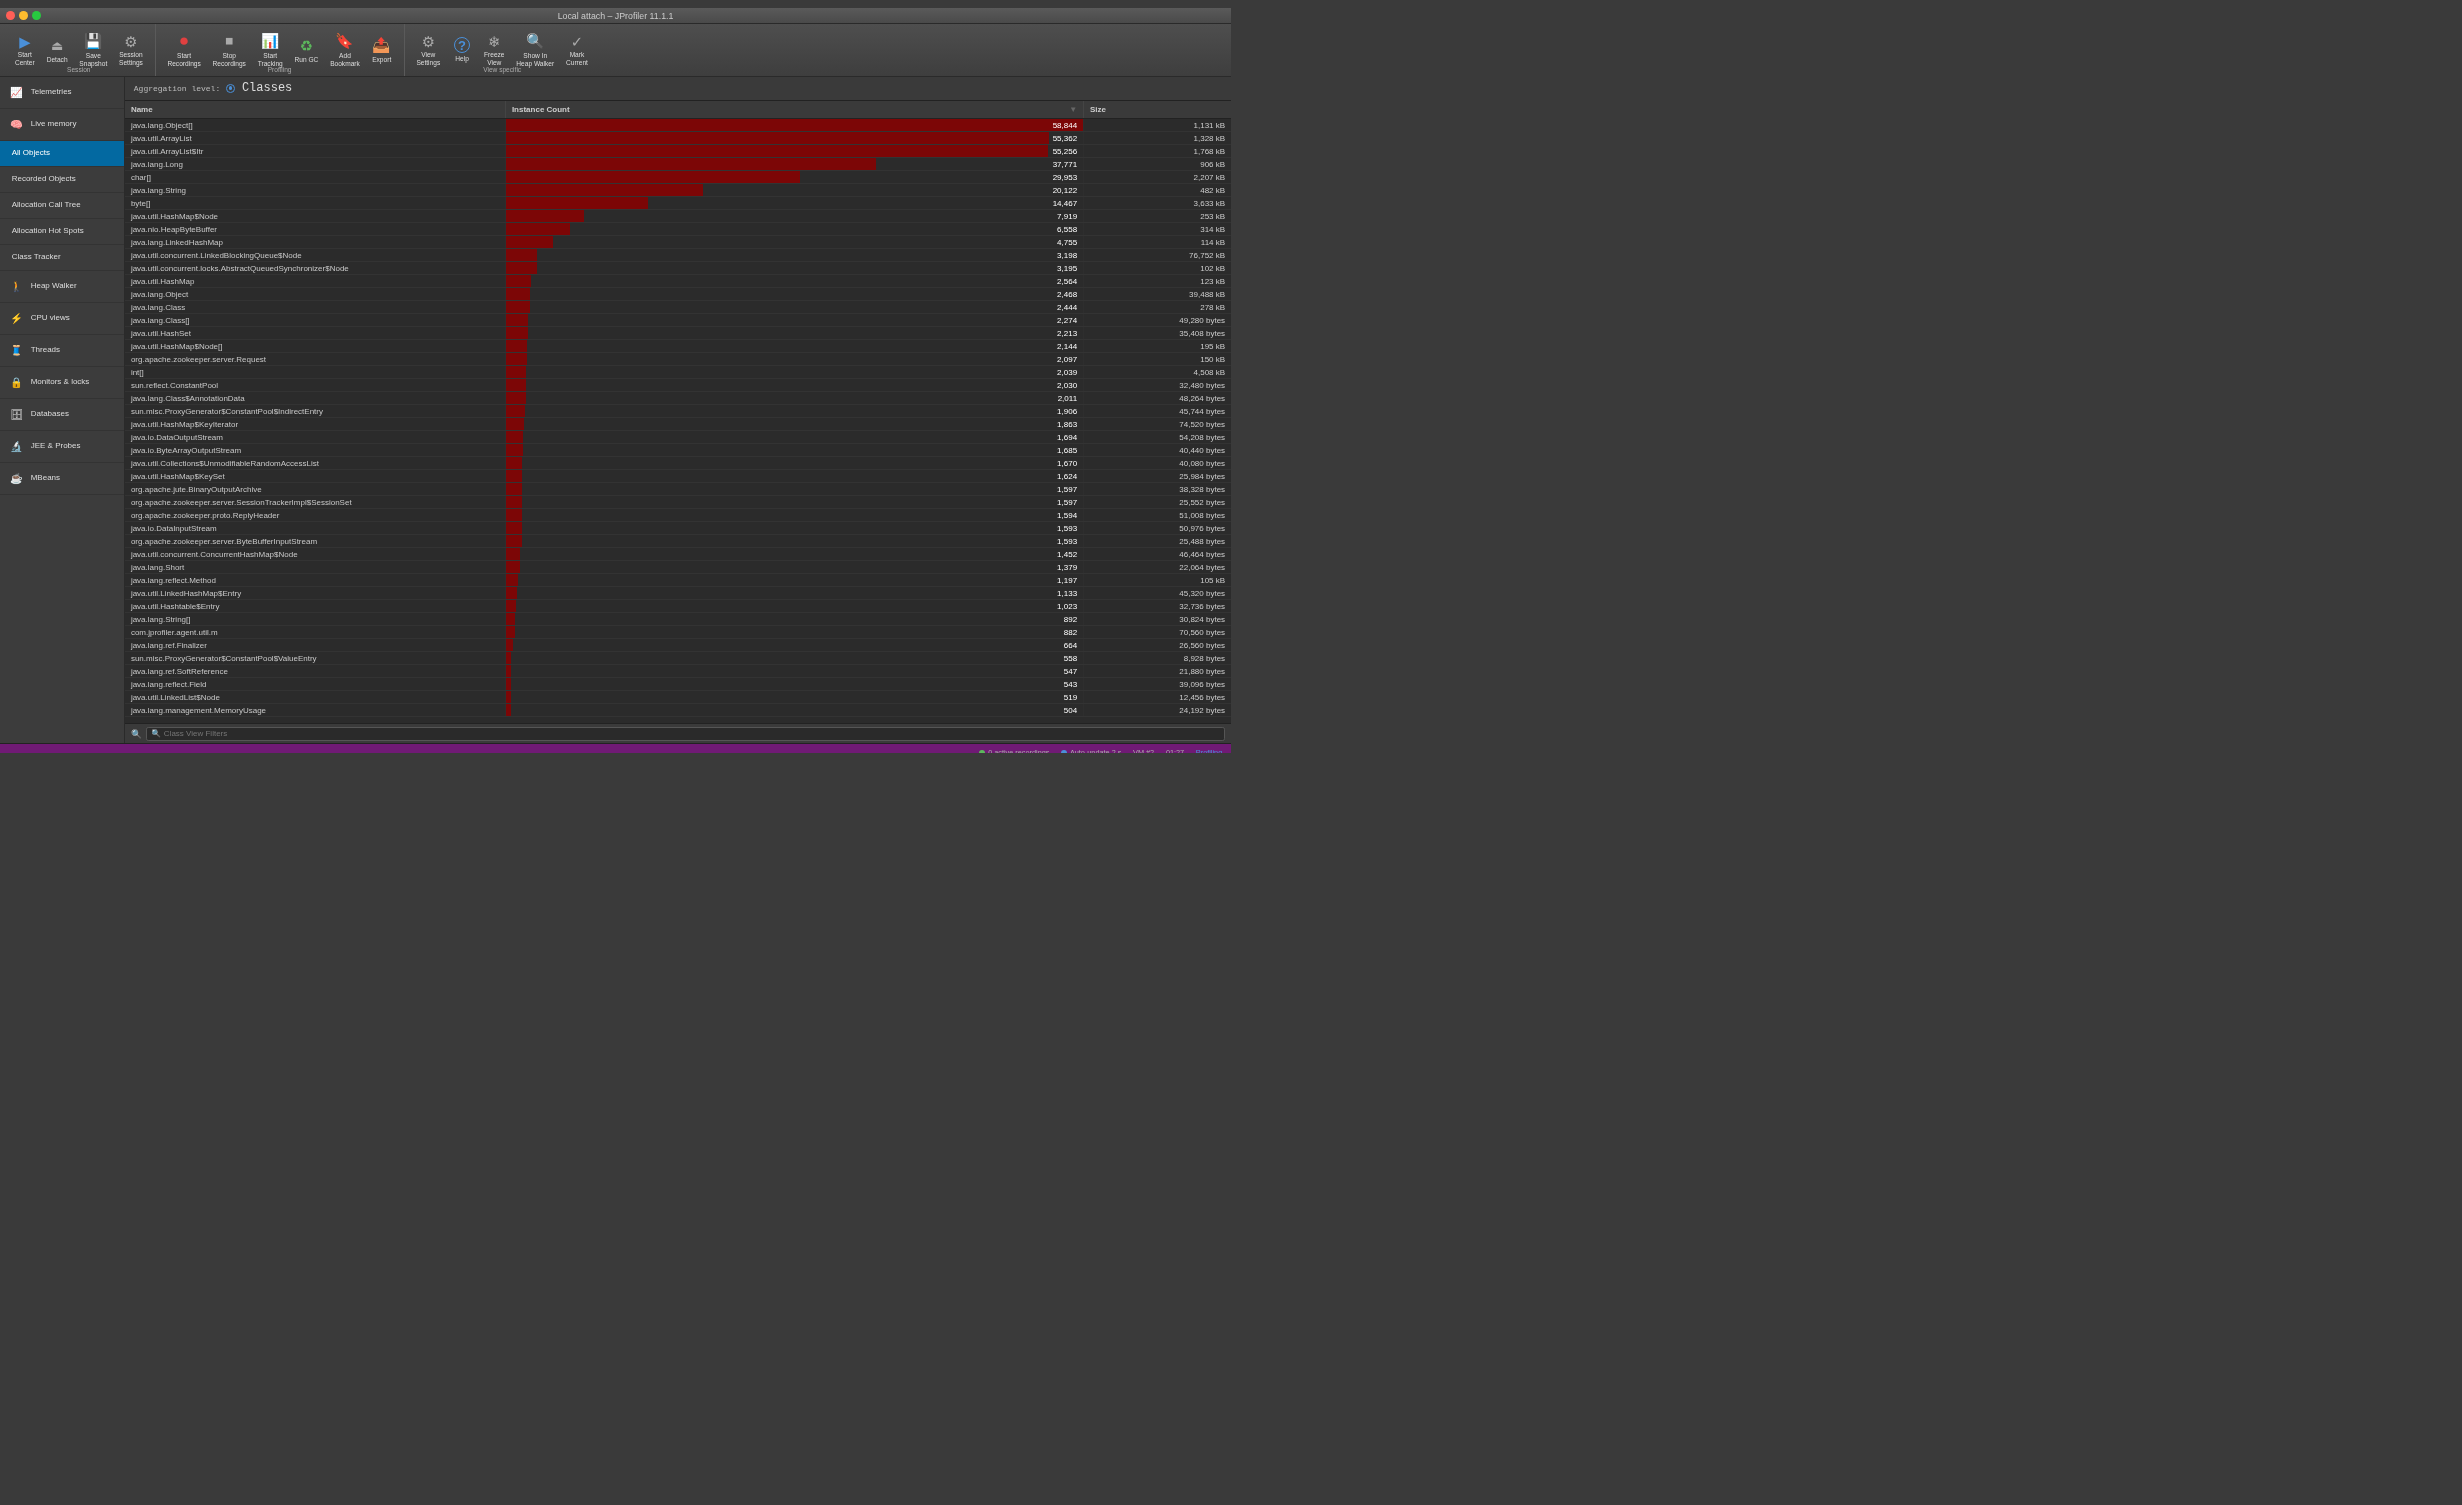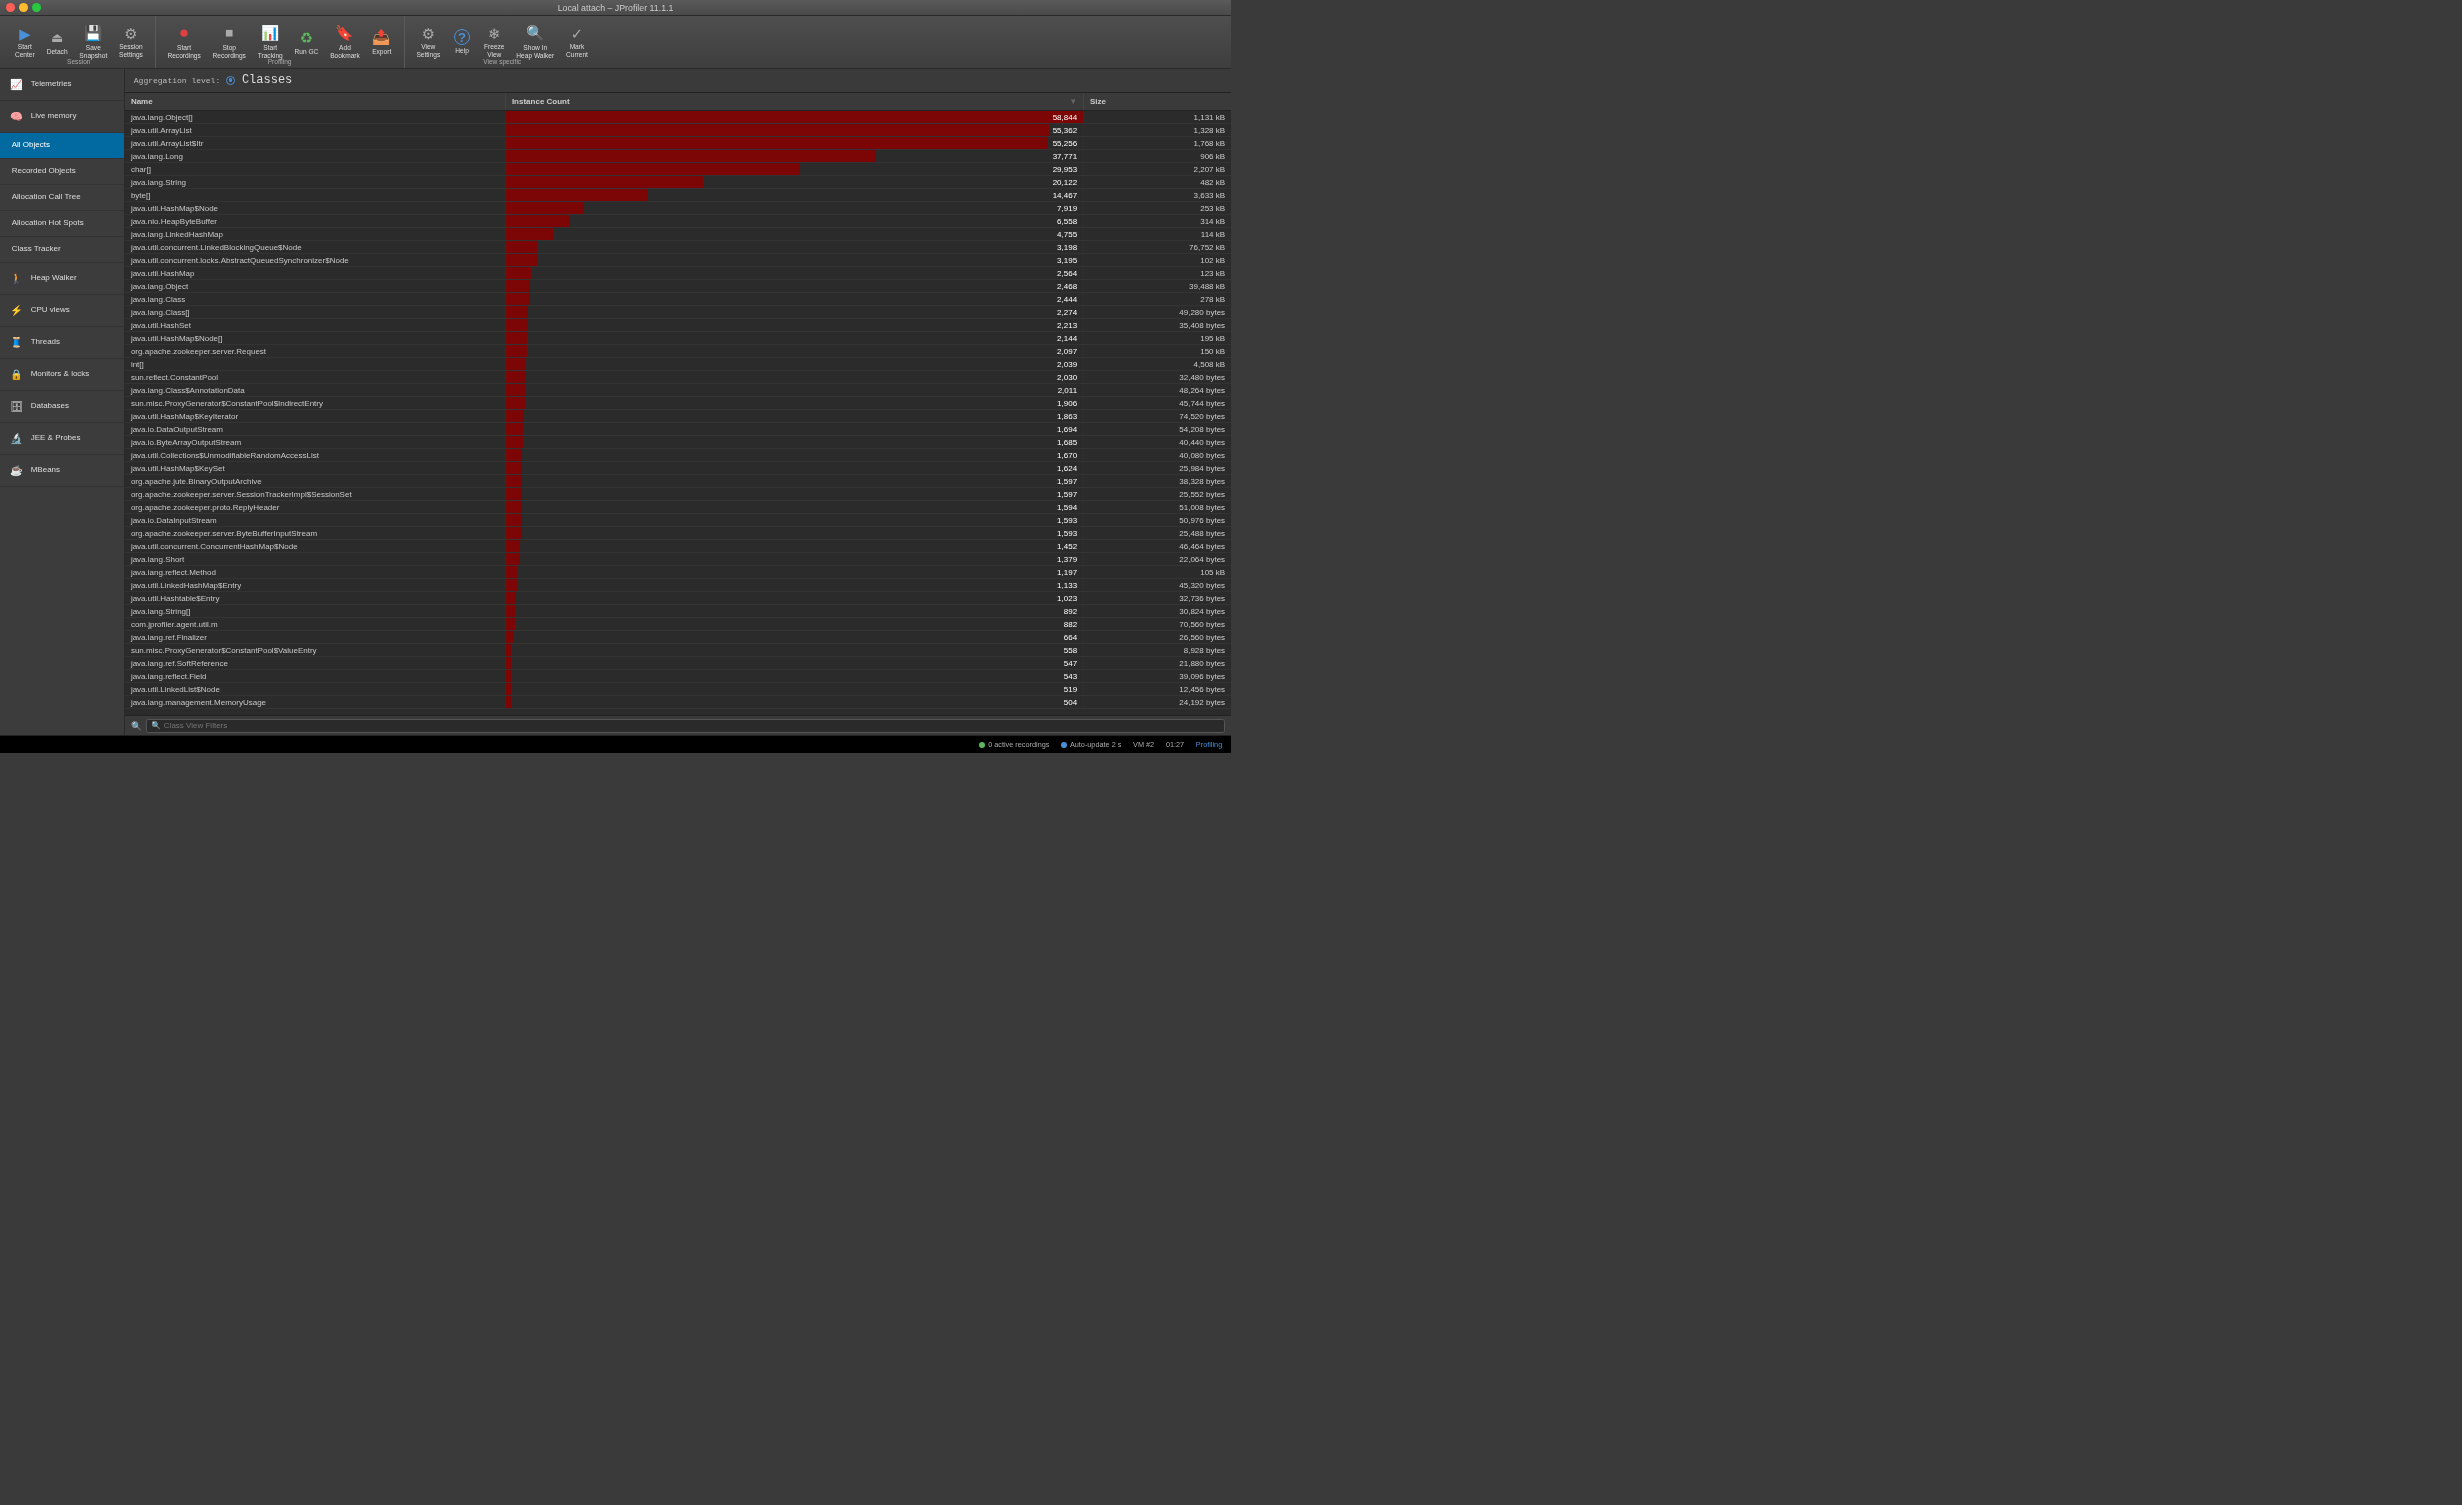--- a/index.html
+++ b/index.html
@@ -14,20 +14,21 @@
     }
     
     .title-bar {
       height: 16px;
       background: linear-gradient(to bottom, #5a5a5a, #4a4a4a);
       display: flex;
       align-items: center;
       justify-content: center;
       position: relative;
       border-bottom: 0.7px solid #2a2a2a;
+      margin-top: 8px;
     }
     .title-bar-buttons {
       position: absolute;
       left: 5.9px;
       display: flex;
       gap: 4.4px;
       align-items: center;
     }
     .title-btn {
       width: 8.8px; height: 8.8px;
@@ -261,21 +262,21 @@
       border: 0.7px solid #555;
       border-radius: 2.2px;
       padding: 1.5px 4.4px;
       color: #ccc;
       font-size: 8px;
       outline: none;
     }
     
     .status-bar {
       height: 17.6px;
-      background: #000000;
+      background: #701a75;
       border-top: 0.7px solid #222;
       display: flex;
       align-items: center;
       padding: 0 8.8px;
       gap: 11.7px;
       font-size: 7.3px;
       color: #aaa;
     }
     .status-item { display: flex; align-items: center; gap: 2.9px; }
     .status-dot { width: 5.9px; height: 5.9px; border-radius: 50%; }

